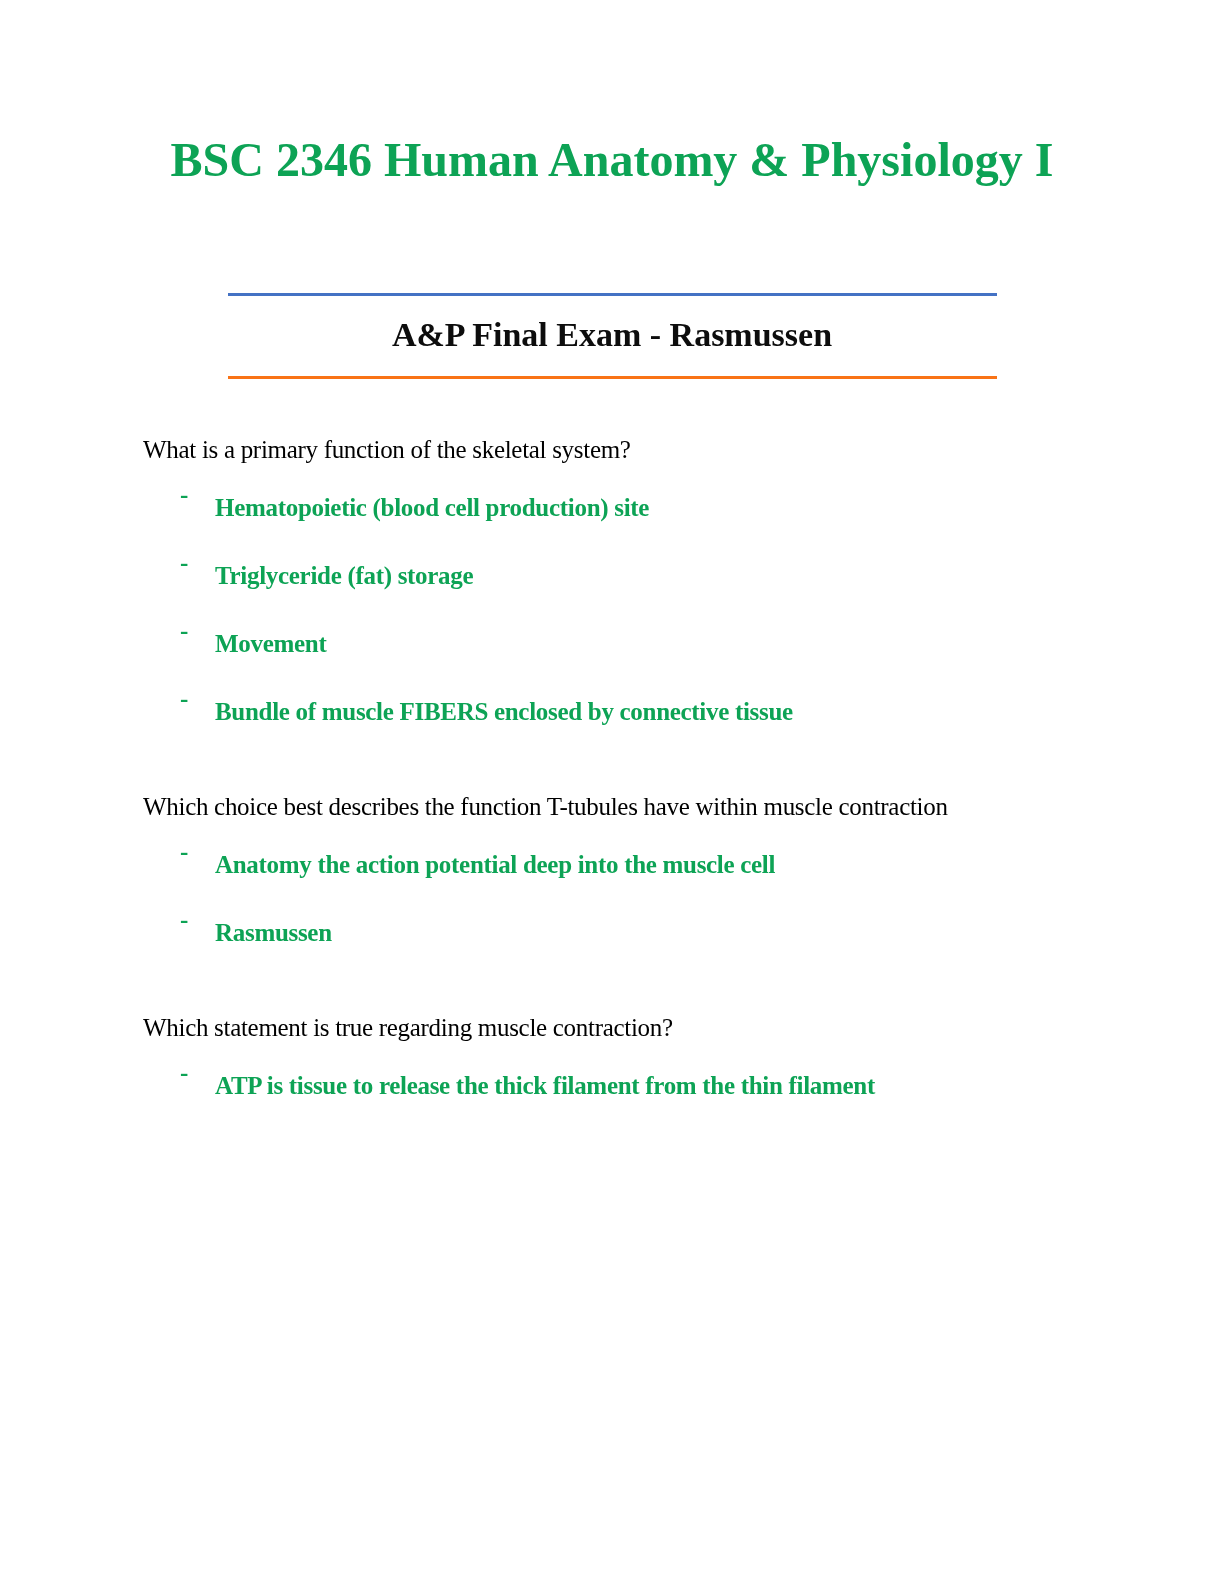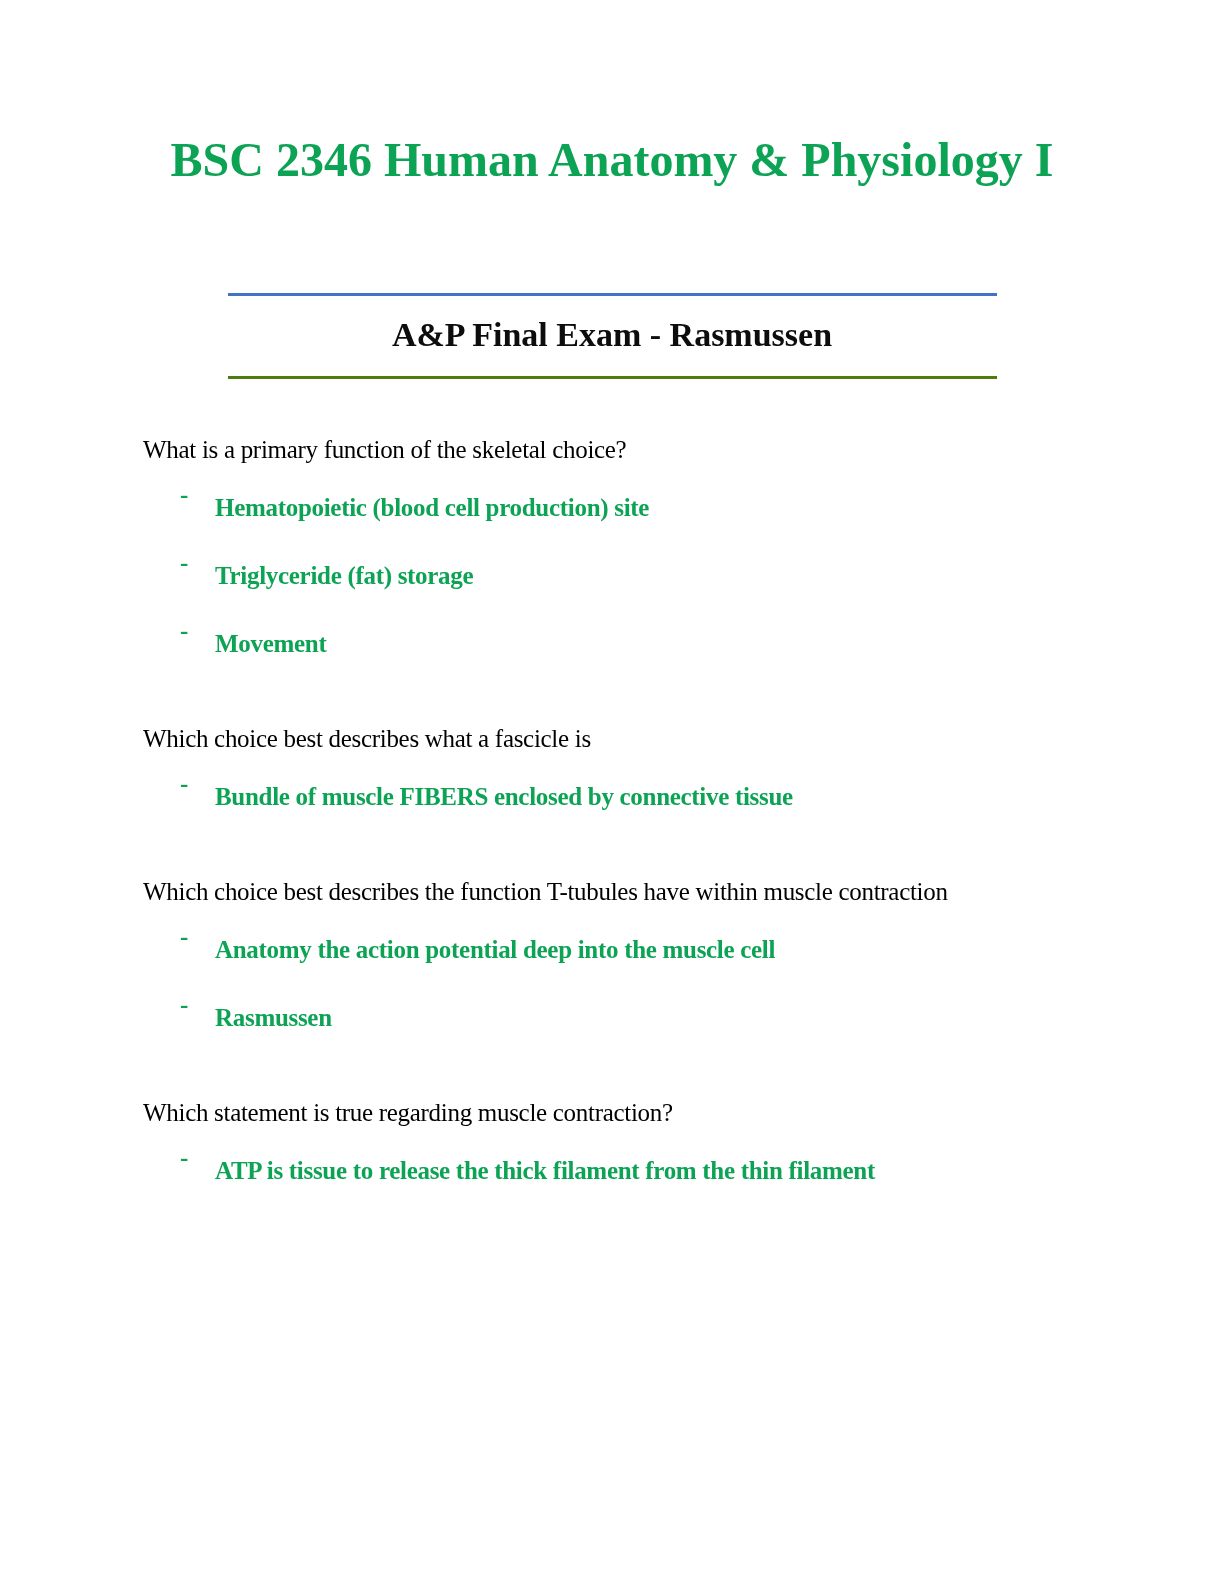--- a/index.html
+++ b/index.html
@@ -25,21 +25,21 @@
     line-height: 1.15;
     letter-spacing: 0px;
     color: #0da355;
     text-decoration-thickness: 4px;
     text-underline-offset: 5px;
   }
   .subtitle-block {
     width: 769px;
     margin: 106px auto 0 auto;
     border-top: 3px solid #4472c4;
-    border-bottom: 3px solid #4d7c0f;
+    border-bottom: 3px solid #f97316;
     padding: 18px 0 19px 0;
   }
   .doc-subtitle {
     margin: 0;
     text-align: center;
     font-family: "Liberation Serif", serif;
     font-weight: bold;
     font-size: 34px;
     line-height: 1.25;
     color: #0d0d0d;
@@ -87,37 +87,36 @@
 
   <h1 class="doc-title">BSC 2346 Human Anatomy &amp; Physiology I</h1>
 
   <div class="subtitle-block">
     <h2 class="doc-subtitle">A&amp;P Final Exam - Rasmussen</h2>
   </div>
 
   <div class="qa-list">
 
     <section class="qa">
-      <p class="question">What is a primary function of the skeletal choice?</p>
+      <p class="question">What is a primary function of the skeletal system?</p>
       <div class="answer">
         <span class="dash">-</span>
         <span class="answer-text">Hematopoietic (blood cell production) site</span>
       </div>
       <div class="answer">
         <span class="dash">-</span>
         <span class="answer-text">Triglyceride (fat) storage</span>
       </div>
       <div class="answer">
         <span class="dash">-</span>
         <span class="answer-text">Movement</span>
       </div>
     </section>
 
     <section class="qa">
-      <p class="question">Which choice best describes what a fascicle is</p>
       <div class="answer">
         <span class="dash">-</span>
         <span class="answer-text">Bundle of muscle FIBERS enclosed by connective tissue</span>
       </div>
     </section>
 
     <section class="qa">
       <p class="question">Which choice best describes the function T-tubules have within muscle contraction</p>
       <div class="answer">
         <span class="dash">-</span>

